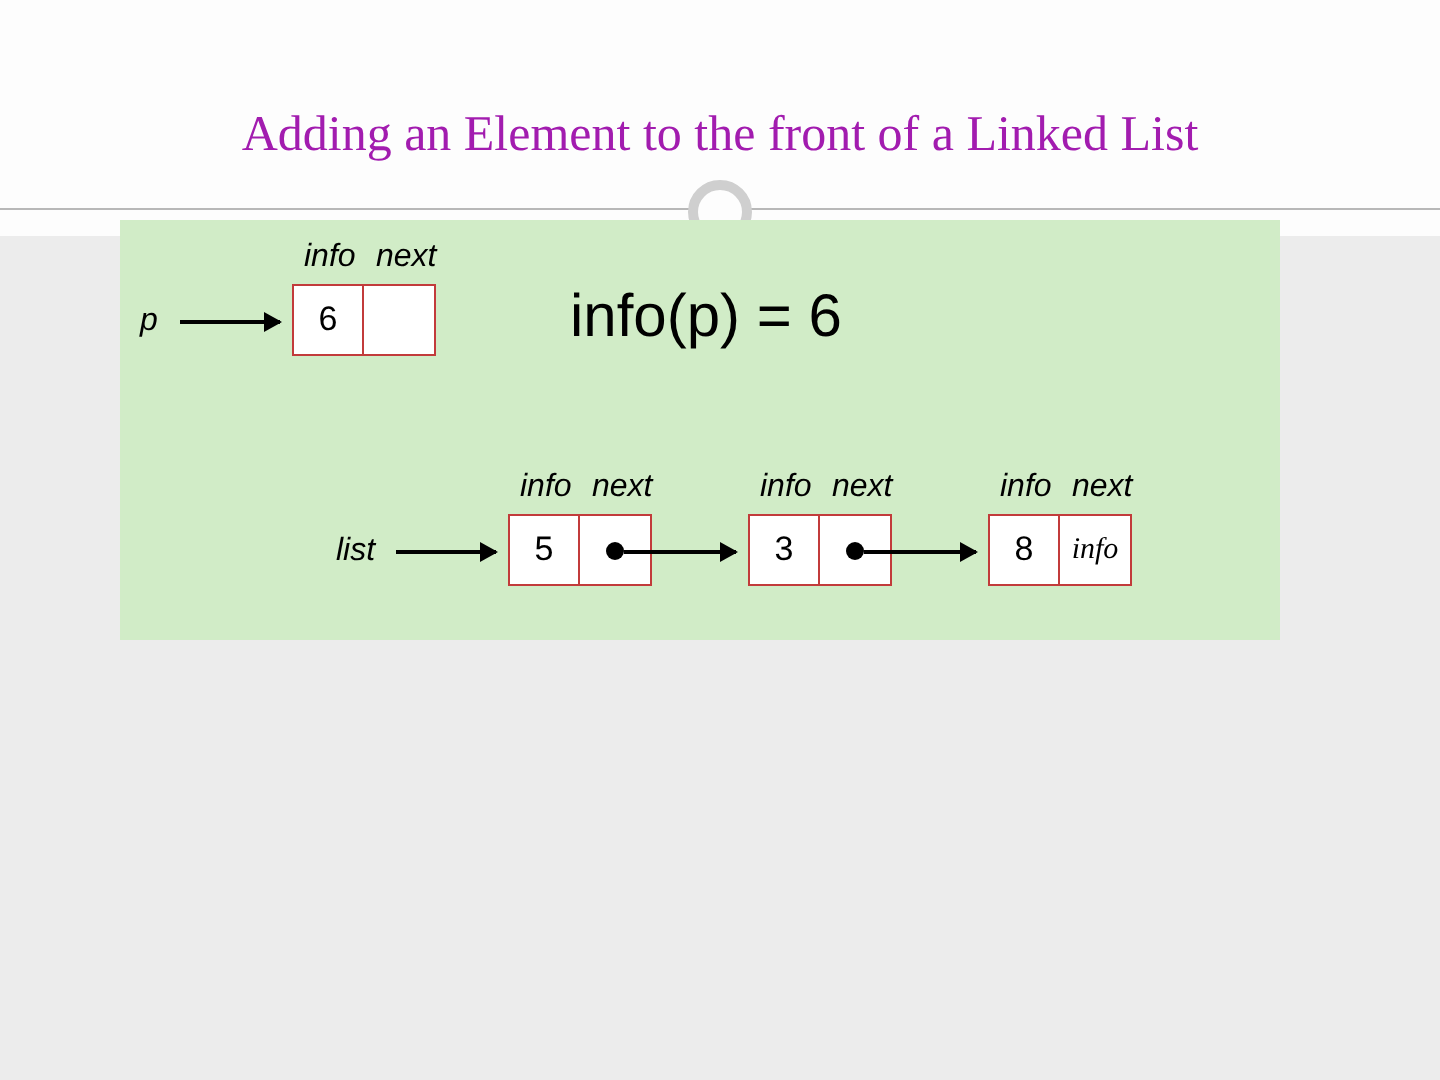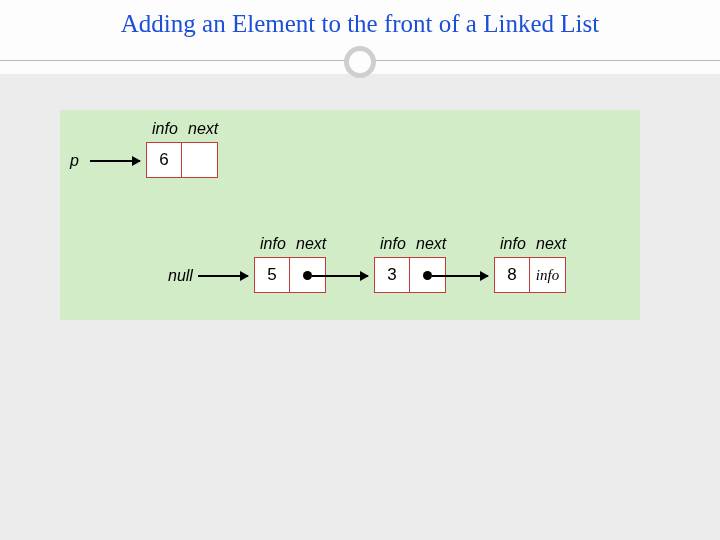--- a/index.html
+++ b/index.html
@@ -10,23 +10,24 @@
     font-family: Georgia, 'Times New Roman', serif;
     position: relative;
     overflow: hidden;
   }
   .title-area {
     background: #fdfdfd;
     padding: 10px 20px 8px 20px;
   }
   .title {
     font-size: 25px;
-    color: #1d4ed8;
+    color: #a21caf;
     text-align: center;
     font-weight: normal;
+    margin-top: 44px;
   }
   .rule-wrap {
     position: relative;
     height: 46px;
     background: linear-gradient(to bottom, #fdfdfd 0, #fdfdfd 28px, #ececec 28px, #ececec 100%);
   }
   .rule {
     position: absolute;
     top: 14px;
     left: 0;
@@ -124,22 +125,23 @@
   <div class="lbl" style="left:10px; top:42px;">p</div>
   <div class="arrow" style="left:30px; top:50px; width:50px;"></div>
 
   <div class="lbl" style="left:92px; top:10px;">info</div>
   <div class="lbl" style="left:128px; top:10px;">next</div>
   <div class="node" style="left:86px; top:32px;">
     <div class="cell">6</div>
     <div class="cell"></div>
   </div>
 
+  <div class="eq" style="left:225px; top:32px;">info(p) = 6</div>
 
-  <div class="lbl" style="left:108px; top:157px;">null</div>
+  <div class="lbl" style="left:108px; top:157px;">list</div>
   <div class="arrow" style="left:138px; top:165px; width:50px;"></div>
 
   <div class="lbl" style="left:200px; top:125px;">info</div>
   <div class="lbl" style="left:236px; top:125px;">next</div>
   <div class="node" style="left:194px; top:147px;">
     <div class="cell">5</div>
     <div class="cell">
         <div class="dot"></div>
       </div>
   </div>

